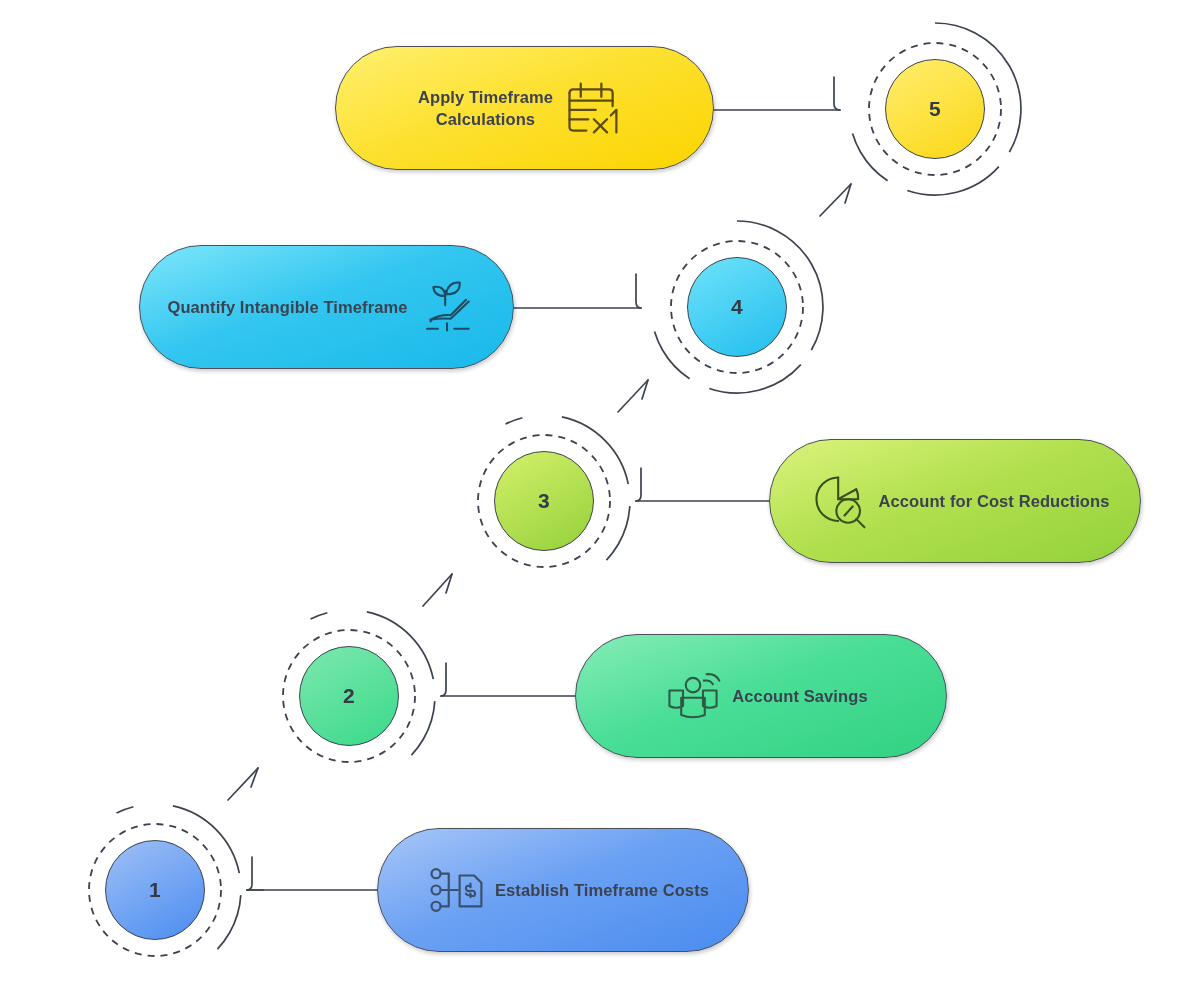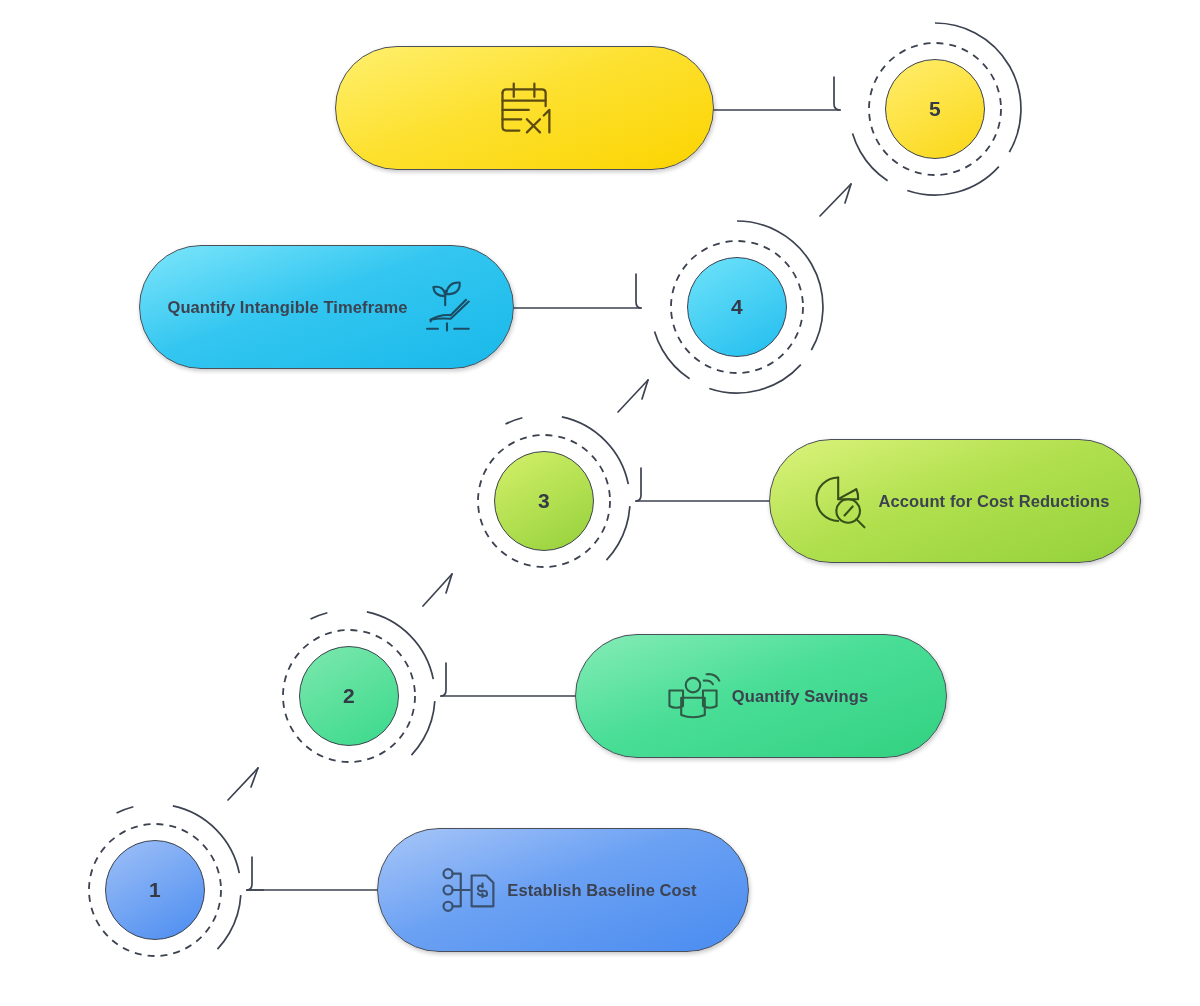--- a/index.html
+++ b/index.html
@@ -119,21 +119,21 @@
         <circle cx="10" cy="32" r="5"></circle>
         <circle cx="10" cy="50" r="5"></circle>
         <path d="M15 14 H24 V50 H15"></path>
         <path d="M15 32 H34"></path>
         <path d="M36 16 H52 L60 24 V50 H36 Z"></path>
         <path d="M48 28 q-5 -2 -5 2 t5 3 t5 3 t-5 2 q-4 0 -5 -2"></path>
         <path d="M48 25 V29"></path>
           <path d="M48 36 V40"></path>
       </svg>
     </span>
-    <span class="label">Establish Baseline Cost</span>
+    <span class="label">Establish Timeframe Costs</span>
   </div>
 
   <div class="node" style="left:257px; top:604px;">
     <svg class="ringsvg" viewBox="0 0 184 184">
       <path d="M 92 6 A 86 86 0 1 1 91.9 6" fill="none" stroke="#3c4250" stroke-width="1.7" stroke-dasharray="300 18 100 22 60" stroke-dashoffset="300"></path>
       <circle cx="92" cy="92" r="66" fill="none" stroke="#3c4250" stroke-width="1.8" stroke-dasharray="7 6"></circle>
     </svg>
     <div class="disc" style="background:linear-gradient(150deg,#7de8ae 0%,#39d98a 100%);">
       <span>2</span>
     </div>
@@ -143,21 +143,21 @@
     <span class="gicon">
       <svg viewBox="0 0 64 64" width="58" height="58" fill="none" stroke="#2e5a46" stroke-width="2.3" stroke-linecap="round" stroke-linejoin="round">
         <path d="M6 26 h15 v17 q-7.5 4 -15 0 Z"></path>
         <path d="M43 26 h15 v17 q-7.5 4 -15 0 Z"></path>
         <circle cx="32" cy="20" r="8"></circle>
         <path d="M19 34 h26 v19 q-13 5 -26 0 Z"></path>
         <path d="M44 15 q7 -1 10 4"></path>
         <path d="M47 8 q10 -1 14 7"></path>
       </svg>
     </span>
-    <span class="label">Quantify Savings</span>
+    <span class="label">Account Savings</span>
   </div>
 
   <div class="node" style="left:452px; top:409px;">
     <svg class="ringsvg" viewBox="0 0 184 184">
       <path d="M 92 6 A 86 86 0 1 1 91.9 6" fill="none" stroke="#3c4250" stroke-width="1.7" stroke-dasharray="300 18 100 22 60" stroke-dashoffset="300"></path>
       <circle cx="92" cy="92" r="66" fill="none" stroke="#3c4250" stroke-width="1.8" stroke-dasharray="7 6"></circle>
     </svg>
     <div class="disc" style="background:linear-gradient(150deg,#d4f06a 0%,#94d13a 100%);">
       <span>3</span>
     </div>
@@ -208,20 +208,22 @@
     <svg class="ringsvg" viewBox="0 0 184 184">
       <path d="M 92 6 A 86 86 0 1 1 91.9 6" fill="none" stroke="#3c4250" stroke-width="1.7" stroke-dasharray="300 18 100 22 60" stroke-dashoffset="120"></path>
       <circle cx="92" cy="92" r="66" fill="none" stroke="#3c4250" stroke-width="1.8" stroke-dasharray="7 6"></circle>
     </svg>
     <div class="disc" style="background:linear-gradient(150deg,#ffee6e 0%,#fbd716 100%);">
       <span>5</span>
     </div>
   </div>
 
   <div class="pill icon-left" style="left:335px; top:46px; width:379px; background:linear-gradient(160deg,#fff06f 0%,#fde131 45%,#fbd400 100%);">
+    <span class="label">Apply Timeframe
+Calculations</span>
     <span class="gicon">
       <svg viewBox="0 0 64 64" width="60" height="60" fill="none" stroke="#5c4b10" stroke-width="2.4" stroke-linecap="round" stroke-linejoin="round">
         <path d="M8 16 q0 -4 4 -4 H50 q4 0 4 4 V30"></path>
         <path d="M8 16 V52 q0 4 4 4 H26"></path>
         <path d="M8 24 H54"></path>
         <path d="M8 34 H36"></path>
         <path d="M8 44 H28"></path>
         <path d="M20 6 V20"></path>
         <path d="M42 6 V20"></path>
         <path d="M34 44 L48 58"></path>

